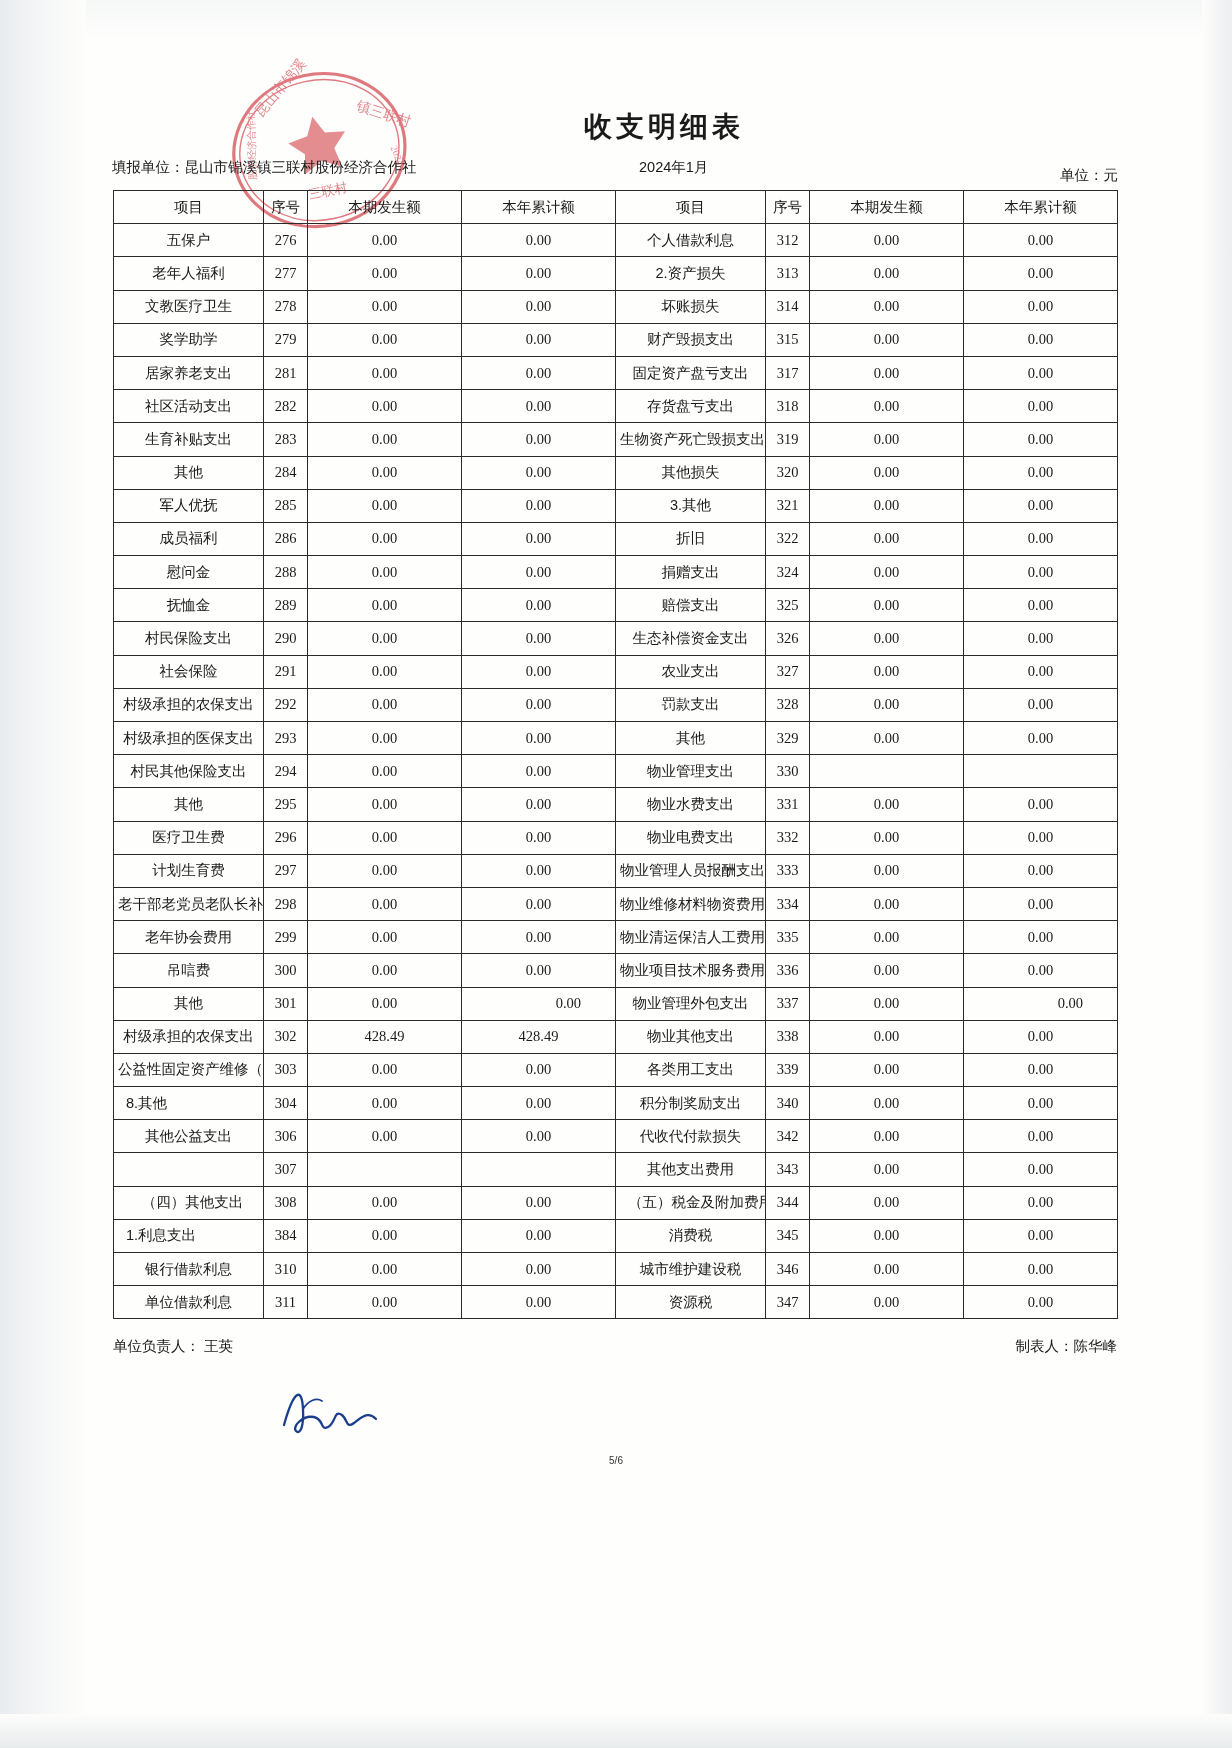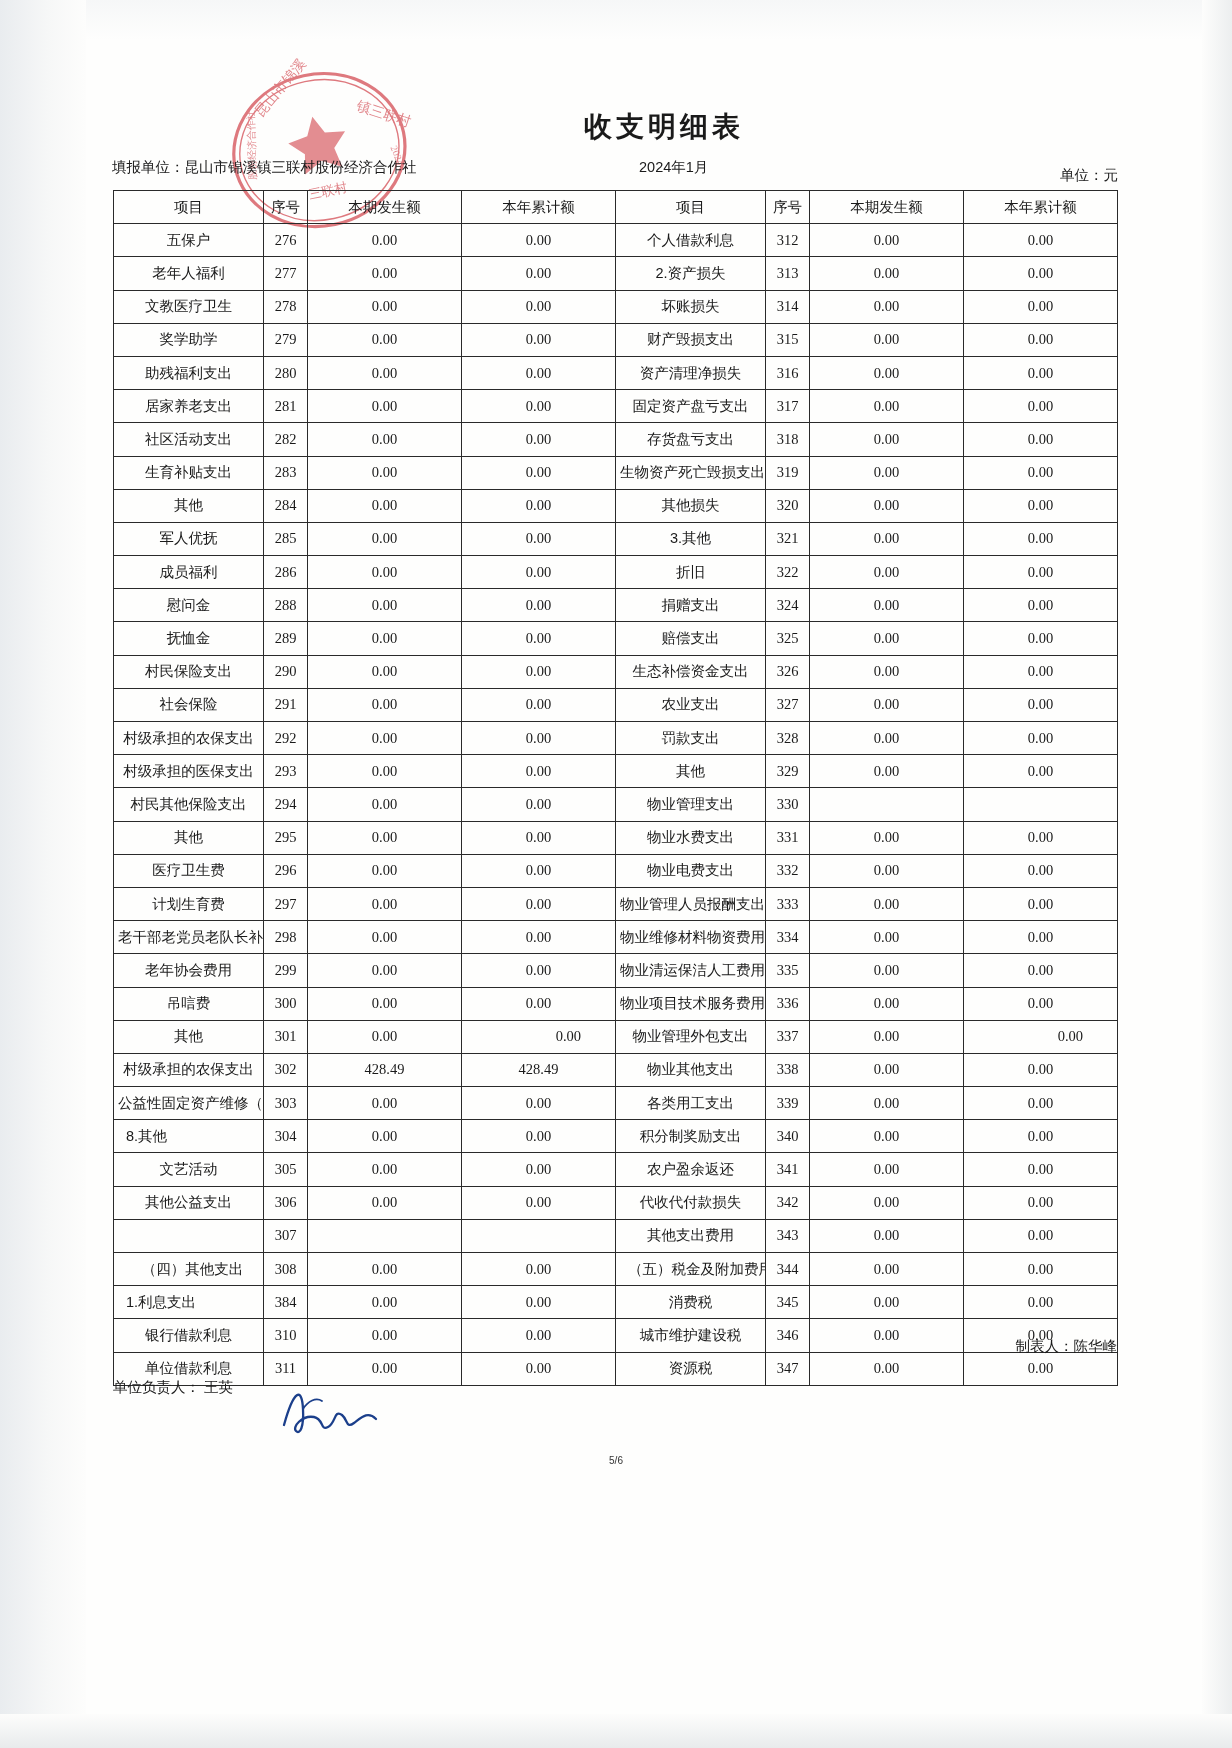--- a/index.html
+++ b/index.html
@@ -67,21 +67,21 @@
 
   td.item { text-align:center; }
   td.num  { text-align:center; font-family:"Liberation Serif", serif; font-size:15px; }
   td.num.right { text-align:right; padding-right:34px; }
   .small { font-size:12px; letter-spacing:0; }
 
   .footer {
     position:absolute; top:1337px; left:113px; width:1004px;
     font-size:14.5px;
   }
-  .footer .left { position:absolute; left:0; top:0;margin-top:41px; }
+  .footer .left { position:absolute; left:0; top:0; }
   .footer .right { position:absolute; right:0; top:0; }
 
   .signature {
     position:absolute; top:1375px; left:272px;
     width:120px; height:70px;
   }
   .pagenum {
     position:absolute; top:1455px; left:0; width:100%;
     text-align:center; font-size:10px; color:#333;
   }
@@ -183,30 +183,20 @@
           <td class="item">奖学助学</td>
           <td class="num">279</td>
           <td class="num">0.00</td>
           <td class="num">0.00</td>
           <td class="item">财产毁损支出</td>
           <td class="num">315</td>
           <td class="num">0.00</td>
           <td class="num">0.00</td>
         </tr>
         <tr>
-          <td class="item">助残福利支出</td>
-          <td class="num">280</td>
-          <td class="num">0.00</td>
-          <td class="num">0.00</td>
-          <td class="item">资产清理净损失</td>
-          <td class="num">316</td>
-          <td class="num">0.00</td>
-          <td class="num">0.00</td>
-        </tr>
-        <tr>
           <td class="item">居家养老支出</td>
           <td class="num">281</td>
           <td class="num">0.00</td>
           <td class="num">0.00</td>
           <td class="item">固定资产盘亏支出</td>
           <td class="num">317</td>
           <td class="num">0.00</td>
           <td class="num">0.00</td>
         </tr>
         <tr>
@@ -423,30 +413,20 @@
           <td class="item" style="text-align: left; padding-left: 12px;">8.其他</td>
           <td class="num">304</td>
           <td class="num">0.00</td>
           <td class="num">0.00</td>
           <td class="item">积分制奖励支出</td>
           <td class="num">340</td>
           <td class="num">0.00</td>
           <td class="num">0.00</td>
         </tr>
         <tr>
-          <td class="item">文艺活动</td>
-          <td class="num">305</td>
-          <td class="num">0.00</td>
-          <td class="num">0.00</td>
-          <td class="item">农户盈余返还</td>
-          <td class="num">341</td>
-          <td class="num">0.00</td>
-          <td class="num">0.00</td>
-        </tr>
-        <tr>
           <td class="item">其他公益支出</td>
           <td class="num">306</td>
           <td class="num">0.00</td>
           <td class="num">0.00</td>
           <td class="item">代收代付款损失</td>
           <td class="num">342</td>
           <td class="num">0.00</td>
           <td class="num">0.00</td>
         </tr>
         <tr>

